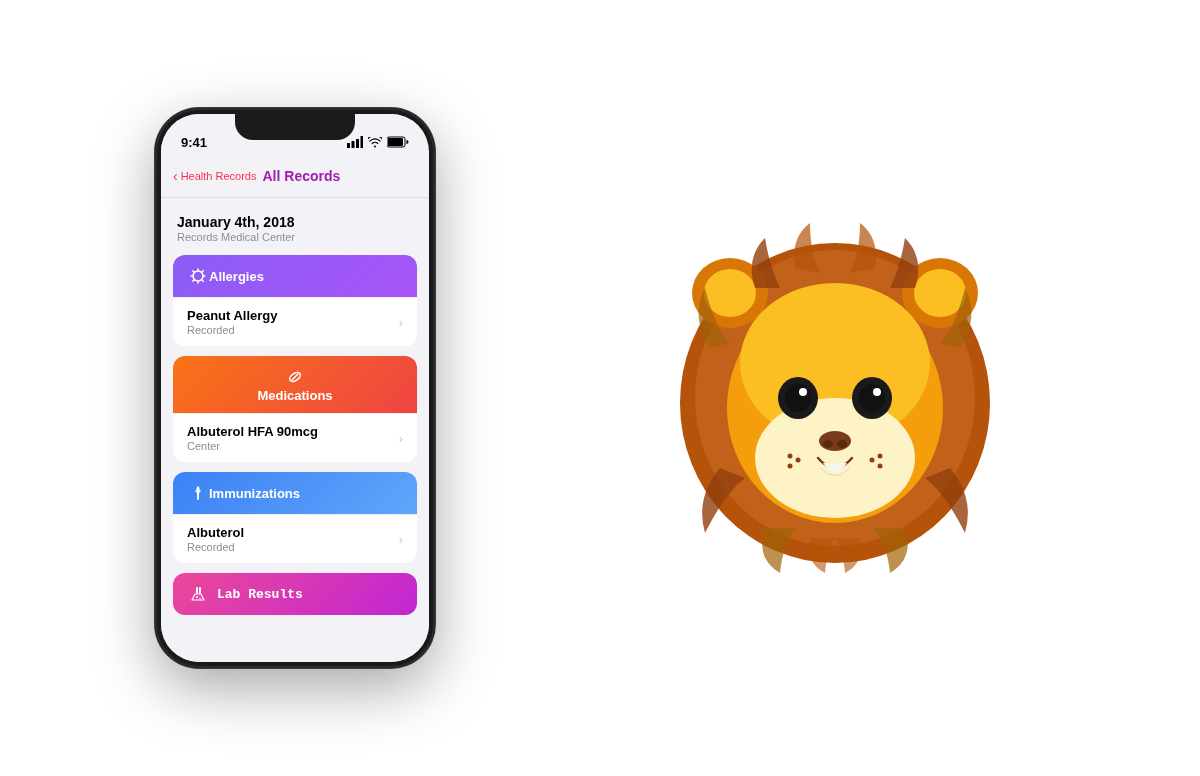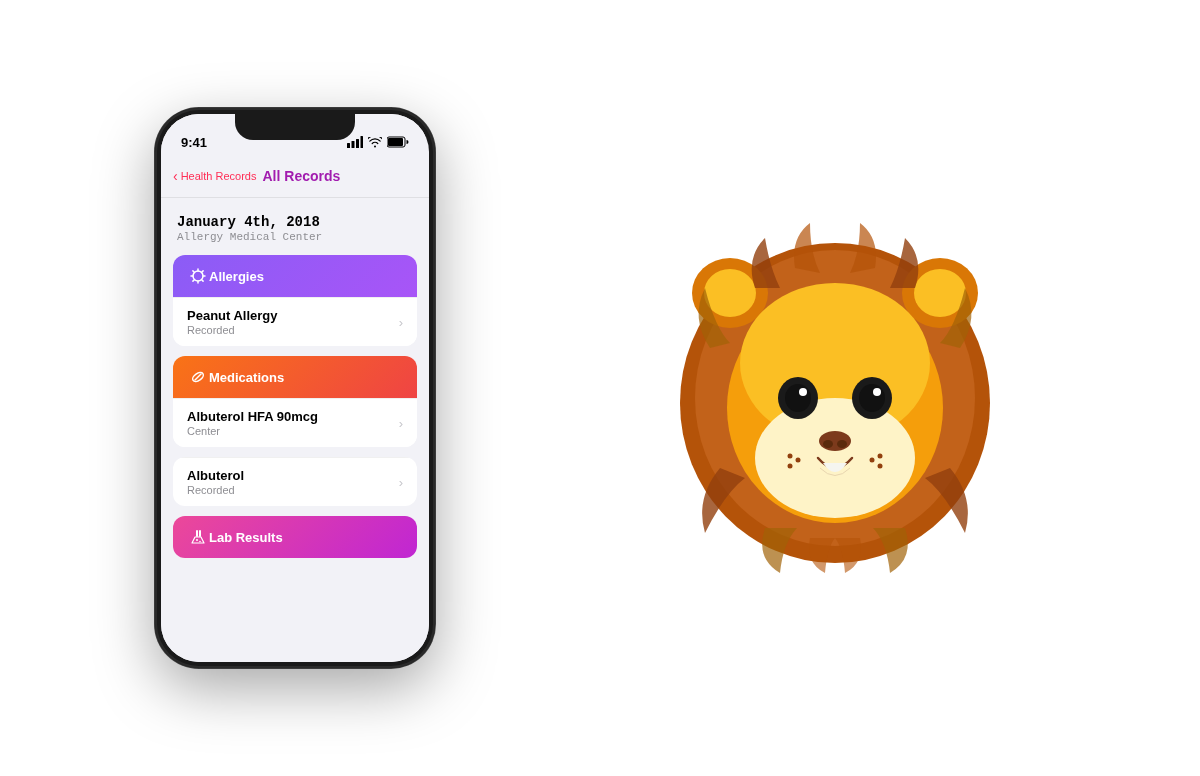--- a/index.html
+++ b/index.html
@@ -144,21 +144,20 @@
       bottom: 0;
       background: #f2f2f7;
       overflow: hidden;
       padding: 16px 12px 0;
     }
 
     
     .date-section {
       margin-bottom: 12px;
       padding: 0 4px;
-      font-family: Liberation Mono, monospace;
     }
 
     .date-title {
       font-size: 14px;
       font-weight: 700;
       color: #000;
     }
 
     .date-subtitle {
       font-size: 11px;
@@ -179,20 +178,21 @@
       display: flex;
       align-items: center;
     }
 
     .category-header.allergies {
       background: linear-gradient(135deg, #8b5cf6, #a855f7);
     }
 
     .category-header.medications {
       background: linear-gradient(135deg, #f97316, #ef4444);
+      flex-direction: column;
     }
 
     .category-header.immunizations {
       background: linear-gradient(135deg, #3b82f6, #60a5fa);
     }
 
     .category-icon {
       width: 22px;
       height: 22px;
       display: flex;
@@ -243,21 +243,23 @@
     .lab-partial {
       background: #fff;
       border-radius: 12px;
       overflow: hidden;
     }
 
     .lab-header {
       padding: 10px 14px;
       display: flex;
       align-items: center;
+      gap: 8px;
       background: linear-gradient(135deg, #ec4899, #c026d3);
+      font-family: Liberation Mono, monospace;
     }
 
     
     .lion-container {
       width: 420px;
       height: 420px;
       display: flex;
       align-items: center;
       justify-content: center;
       flex-shrink: 0;
@@ -311,21 +313,21 @@
           <span class="nav-back-chevron">‹</span>
           <span class="nav-back-label">Health Records</span>
         </div>
         <span class="nav-title">All Records</span>
       </div>
 
       <div class="content">
 
         <div class="date-section">
           <div class="date-title">January 4th, 2018</div>
-          <div class="date-subtitle">Allergy Medical Center</div>
+          <div class="date-subtitle">Records Medical Center</div>
         </div>
 
         <div class="category-card">
           <div class="category-header allergies">
             <div class="category-icon">
               <svg width="16" height="16" viewBox="0 0 16 16" fill="white">
                 <circle cx="8" cy="8" r="5" fill="none" stroke="white" stroke-width="1.5"></circle>
                 <line x1="8" y1="3" x2="8" y2="1" stroke="white" stroke-width="1.5" stroke-linecap="round"></line>
                 <line x1="8" y1="15" x2="8" y2="13" stroke="white" stroke-width="1.5" stroke-linecap="round"></line>
                 <line x1="1" y1="8" x2="3" y2="8" stroke="white" stroke-width="1.5" stroke-linecap="round"></line>
@@ -360,20 +362,31 @@
           <div class="record-item">
             <div class="record-info">
               <div class="record-name">Albuterol HFA 90mcg</div>
               <div class="record-status">Center</div>
             </div>
             <span class="record-chevron">›</span>
           </div>
         </div>
 
         <div class="category-card">
+          <div class="category-header immunizations">
+            <div class="category-icon">
+              <svg width="16" height="16" viewBox="0 0 16 16">
+                <line x1="8" y1="2" x2="8" y2="14" stroke="white" stroke-width="1.5" stroke-linecap="round"></line>
+                <line x1="6" y1="6" x2="10" y2="6" stroke="white" stroke-width="1.5" stroke-linecap="round"></line>
+                <rect x="6.5" y="2" width="3" height="7" rx="1.5" fill="white"></rect>
+                <line x1="8" y1="9" x2="8" y2="14" stroke="white" stroke-width="1.5" stroke-linecap="round"></line>
+              </svg>
+            </div>
+            <span class="category-label">Immunizations</span>
+          </div>
           <div class="record-item">
             <div class="record-info">
               <div class="record-name">Albuterol</div>
               <div class="record-status">Recorded</div>
             </div>
             <span class="record-chevron">›</span>
           </div>
         </div>
 
         <div class="lab-partial">

